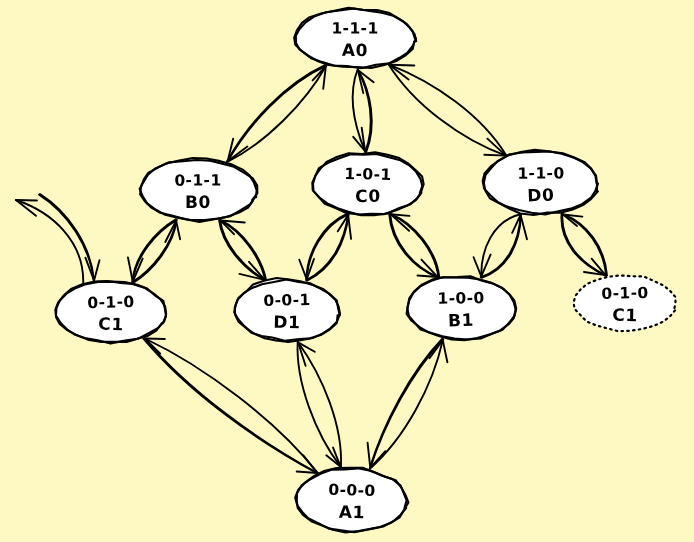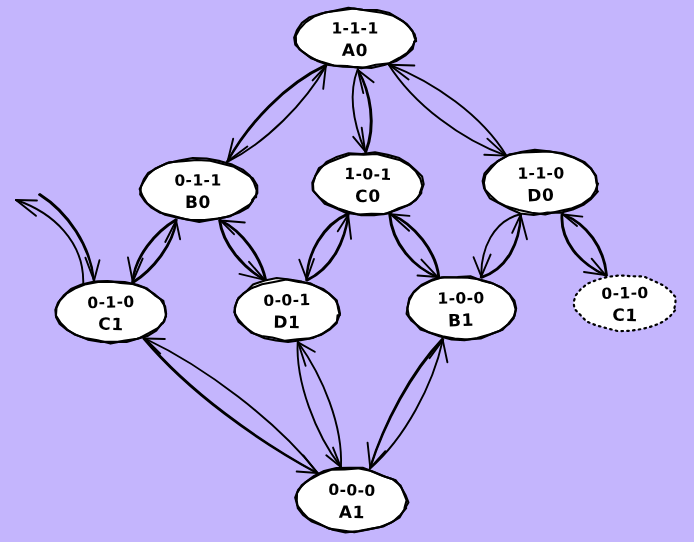--- a/index.html
+++ b/index.html
@@ -8,21 +8,21 @@
     padding: 0;
     background: #ffffff;
   }
   body {
     font-family: "DejaVu Sans", sans-serif;
   }
   #canvas-wrap {
     position: relative;
     width: 694px;
     height: 542px;
-    background: #c4b5fd;
+    background: #fef9c3;
     overflow: hidden;
   }
   svg#graph {
     display: block;
     width: 694px;
     height: 542px;
   }
   .node-ellipse {
     fill: #ffffff;
     stroke: #000000;

